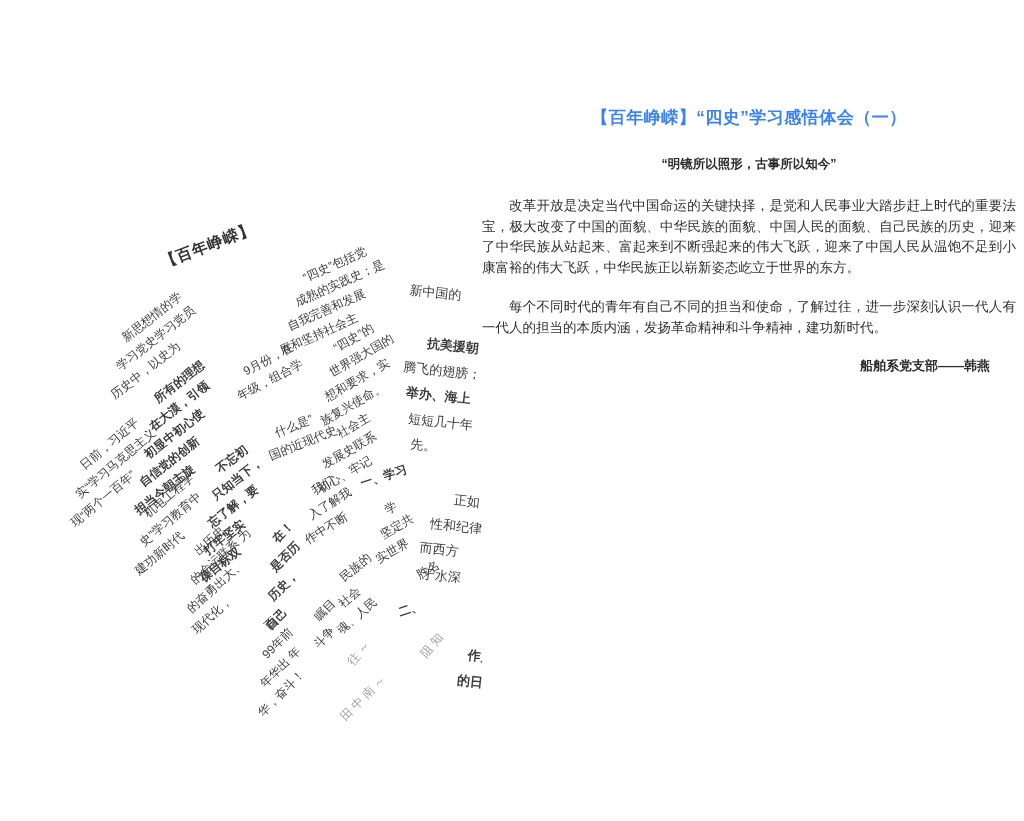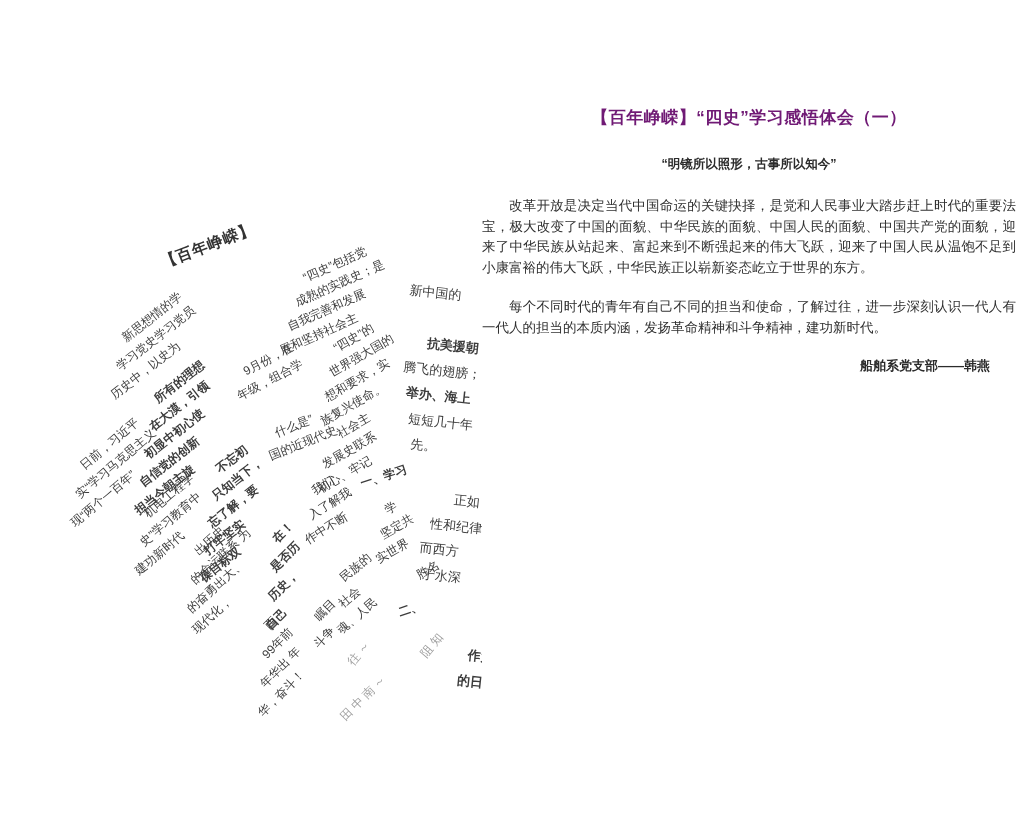--- a/index.html
+++ b/index.html
@@ -7,21 +7,21 @@
     position:relative;width:1024px;height:821px;background:#ffffff;
     overflow:hidden;font-family:"Liberation Sans",sans-serif;color:#2e2e2e;
   }
   
   .doc{
     position:absolute;left:482px;top:106px;width:534px;min-height:650px;
     background:#ffffff;z-index:5;
   }
   .doc-title{
     font-size:17px;font-weight:bold;text-align:center;
-    letter-spacing:.5px;margin:0 0 27px 0;color:#701a75;
+    letter-spacing:.5px;margin:0 0 27px 0;color:#3b82f6;
   }
   .doc-subtitle{
     font-size:12.5px;font-weight:bold;text-align:center;
     margin:0 0 23px 0;color:#2b2b2b;
   }
   .para{
     font-size:13.5px;line-height:20.5px;text-align:justify;
     margin:0 0 19px 0;text-indent:2em;color:#303030;
   }
   .para .b{font-weight:bold;}
@@ -74,19 +74,19 @@
       <div class="frag faint" style="left: 343px; top: 658px; transform: rotate(-50deg);"><span class="fl" style="margin-left: 0px;">往 ～</span></div>
       <div class="frag faint" style="left: 416px; top: 650px; transform: rotate(-50deg);"><span class="fl" style="margin-left: 0px;">阻 知</span></div>
       <div class="frag faint" style="left: 336px; top: 712px; transform: rotate(-45deg);"><span class="fl" style="margin-left: 0px;">田 中 南 ～</span></div>
       <div class="frag" style="left: 398px; top: 276px; transform: rotate(6deg); font-size: 13px; line-height: 25.5px;"><span class="fl" style="margin-left: 0px;">　新中国的</span><span class="fl" style="margin-left: 5px;">&nbsp;</span><span class="fl fb" style="margin-left: 10px;">　　抗美援朝</span><span class="fl" style="margin-left: 15px;">腾飞的翅膀；</span><span class="fl fb" style="margin-left: 20px;">举办、海上</span><span class="fl" style="margin-left: 25px;">短短几十年</span><span class="fl" style="margin-left: 30px;">先。</span><span class="fl" style="margin-left: 35px;">&nbsp;</span><span class="fl" style="margin-left: 40px;">　　　正如</span><span class="fl" style="margin-left: 45px;">　性和纪律</span><span class="fl" style="margin-left: 50px;">而西方</span><span class="fl" style="margin-left: 55px;">于水深</span><span class="fl" style="margin-left: 60px;">&nbsp;</span><span class="fl" style="margin-left: 65px;">&nbsp;</span><span class="fl fb" style="margin-left: 70px;">　　　作为</span><span class="fl fb" style="margin-left: 75px;">　　的日</span></div>
     </div>
 
   <div class="doc">
     <h1 class="doc-title">【百年峥嵘】“四史”学习感悟体会（一）</h1>
     <div class="doc-subtitle">“明镜所以照形，古事所以知今”</div>
     <div id="doc-body">
-        <p class="para"><span>改革开放是决定当代中国命运的关键抉择，是党和人民事业大踏步赶上时代的重要法宝，极大改变了中国的面貌、中华民族的面貌、中国人民的面貌、中国共产党的面貌，迎来了中华民族从站起来、富起来到不断强起来的伟大飞跃，迎来了中国人民从温饱不足到小康富裕的伟大飞跃，中华民族正以崭新姿态屹立于世界的东方。</span></p>
+        <p class="para"><span>改革开放是决定当代中国命运的关键抉择，是党和人民事业大踏步赶上时代的重要法宝，极大改变了中国的面貌、中华民族的面貌、中国人民的面貌、自己民族的历史，迎来了中华民族从站起来、富起来到不断强起来的伟大飞跃，迎来了中国人民从温饱不足到小康富裕的伟大飞跃，中华民族正以崭新姿态屹立于世界的东方。</span></p>
         <p class="para"><span>每个不同时代的青年有自己不同的担当和使命，了解过往，进一步深刻认识一代人有一代人的担当的本质内涵，发扬革命精神和斗争精神，建功新时代。</span></p>
       </div>
     <div class="signature">船舶系党支部——韩燕</div>
   </div>
 
 </div>
 
 </body></html>

